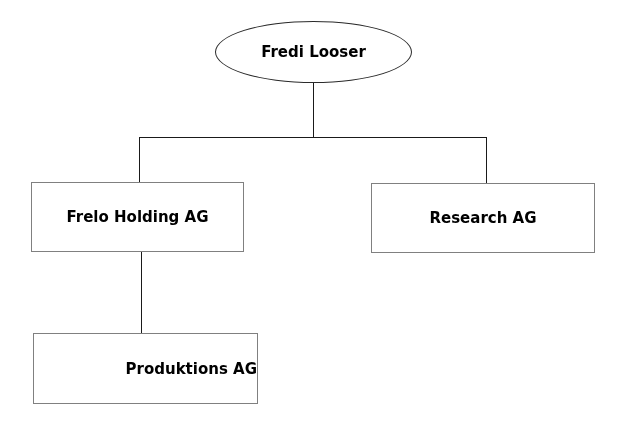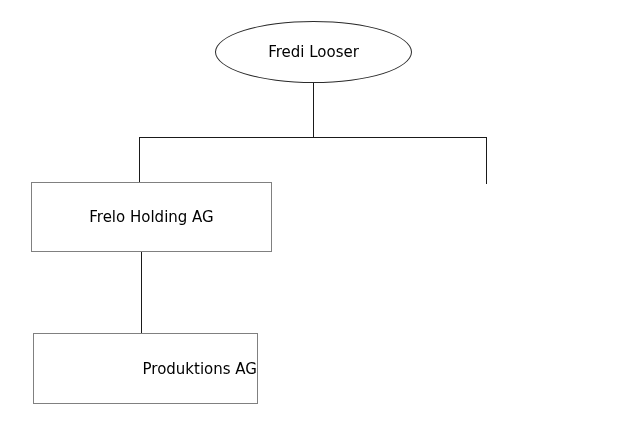--- a/index.html
+++ b/index.html
@@ -19,33 +19,34 @@
   .node {
     position: absolute;
     display: flex;
     align-items: center;
     justify-content: center;
     text-align: center;
     font-size: 15px;
     line-height: 1.2;
     background: #ffffff;
     box-sizing: border-box;
+    font-weight: bold;
   }
   .node.ellipse {
     border: 1px solid #2b2b2b;
     border-radius: 50%;
     left: 215px; top: 21px;
     width: 197px; height: 62px;
     z-index: 2;
   }
   .node.rect {
     border: 1px solid #808080;
     z-index: 2;
   }
-  .node.rect.holding     { left: 31px;  top: 182px; width: 241px; height: 70px; }
+  .node.rect.holding     { left: 31px;  top: 182px; width: 213px; height: 70px; }
   .node.rect.research    { left: 371px; top: 183px; width: 224px; height: 70px; }
   .node.rect.produktions { left: 33px;  top: 333px; width: 225px; height: 71px; justify-content: flex-end; }
   .edge {
     position: absolute;
     background: #1a1a1a;
     z-index: 1;
   }
   .edge.v { width: 1px; }
   .edge.h { height: 1px; }
   
@@ -70,18 +71,21 @@
   <div class="edge v holding-produktions"></div>
 
   <div class="node ellipse">
     <span>Fredi Looser</span>
   </div>
 
   <div class="node rect holding">
     <span>Frelo Holding AG</span>
   </div>
 
+  <div class="node rect research">
+    <span>Research AG</span>
+  </div>
 
   <div class="node rect produktions">
     <span>Produktions AG</span>
   </div>
 
 </div>
 
 </body></html>

